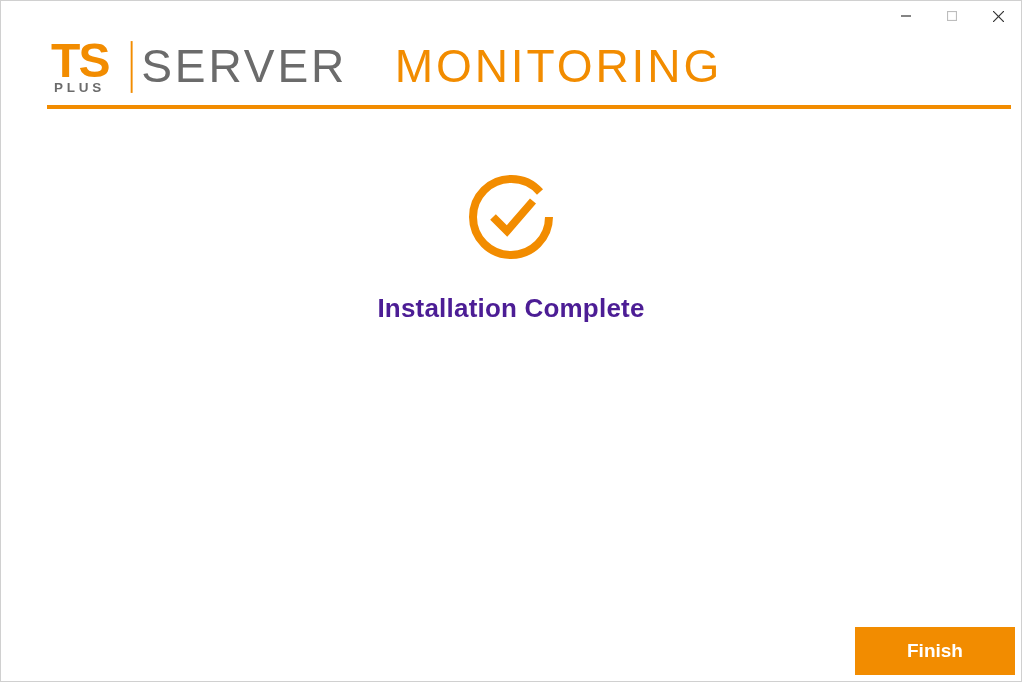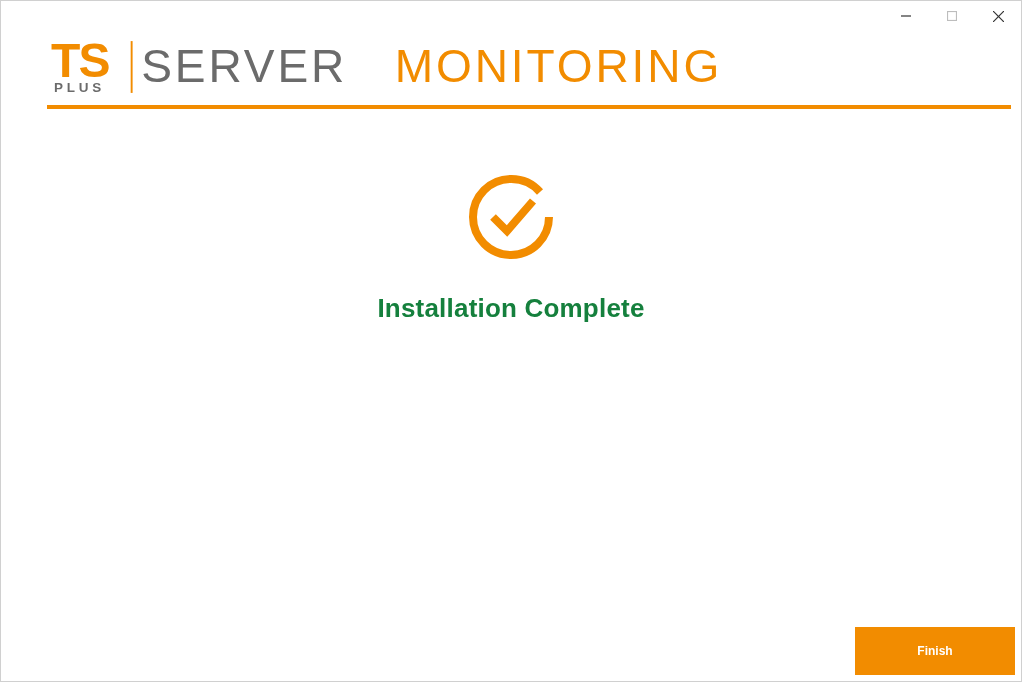--- a/index.html
+++ b/index.html
@@ -11,25 +11,25 @@
     .win-btn svg { display: block; }
 
     .header { padding: 6px 10px 0 10px; margin-left: 36px; }
     .logo-wrap { display: flex; align-items: center; gap: 10px; padding-left: 4px; }
     .logo-svg { display: block; }
 
     .divider { height: 4px; background: #f28c00; margin-top: 8px; }
 
     .content { flex: 1; display: flex; flex-direction: column; align-items: center; padding-top: 64px; }
     .check-wrap { margin-bottom: 28px; }
-    .title-text { color: #15803d; font-size: 26px; font-weight: 600; letter-spacing: 0.2px; }
+    .title-text { color: #4c1d95; font-size: 26px; font-weight: 600; letter-spacing: 0.2px; }
     .subtitle-text { color: #333; font-size: 15px; margin-top: 54px; }
 
     .footer { position: absolute; bottom: 0; right: 0; padding: 6px; }
-    .finish-btn { width: 160px; height: 48px; background: #f28c00; color: #fff; border: none; font-size: 12px; font-weight: 600; cursor: pointer; font-family: inherit; }
+    .finish-btn { width: 160px; height: 48px; background: #f28c00; color: #fff; border: none; font-size: 19px; font-weight: 600; cursor: pointer; font-family: inherit; }
   </style>
 </head>
 <body>
 
 <div class="window">
 
   <div class="titlebar">
     <div class="win-btn" title="Minimize">
       <svg width="10" height="10" viewBox="0 0 10 10">
           <line x1="0" y1="5" x2="10" y2="5" stroke="#333" stroke-width="1.2"></line>

